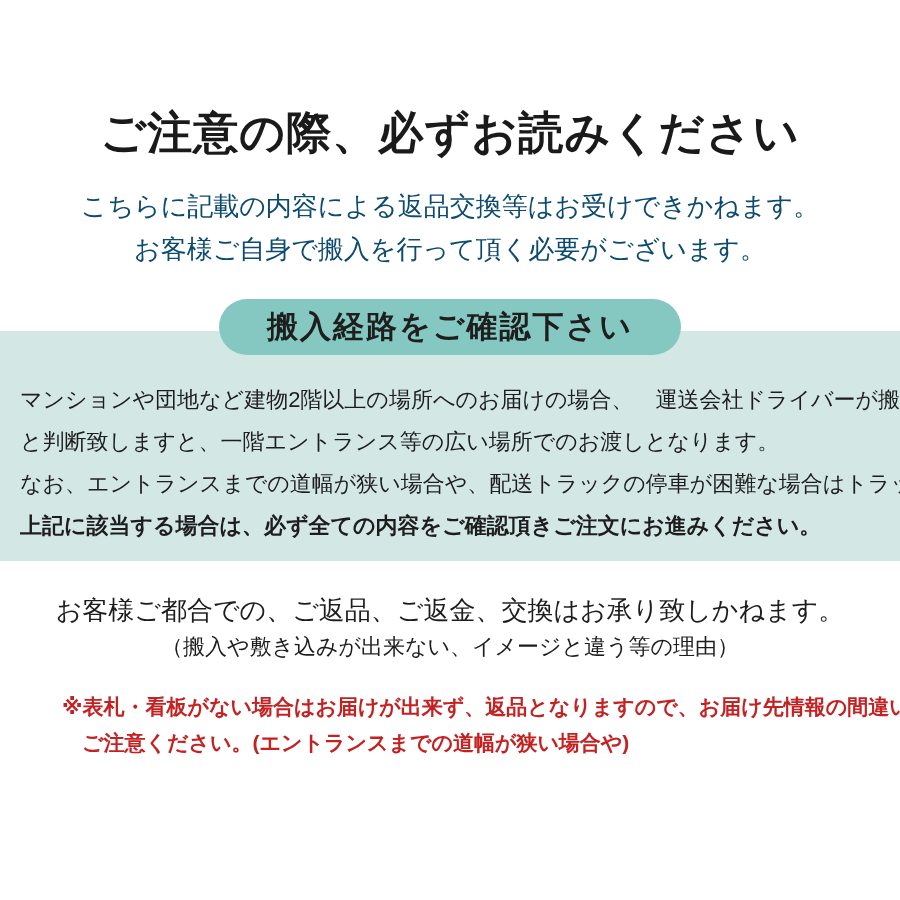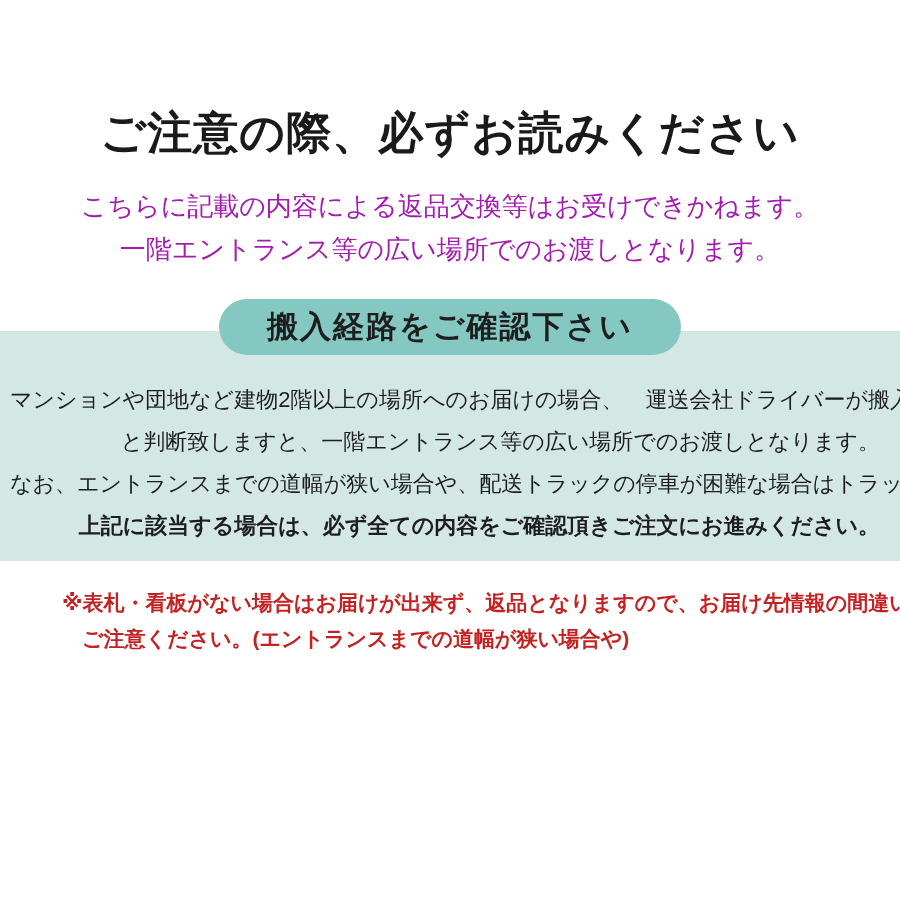--- a/index.html
+++ b/index.html
@@ -23,31 +23,30 @@
     font-weight: 900;
     letter-spacing: 1px;
     color: #1a1a1a;
     line-height: 1.3;
   }
   .intro {
     margin-top: 22px;
     text-align: center;
     font-size: 26px;
     font-weight: 500;
-    color: #a21caf;
+    color: #0c4a6e;
   }
   .intro .intro-line {
     line-height: 43px;
   }
   .notice-section {
     position: relative;
     margin-top: 60px;
     background: #d3e7e4;
-    padding: 48px 20px 14px 10px;
-    text-align: right;
+    padding: 48px 20px 14px 20px;
   }
   .banner {
     position: absolute;
     top: -32px;
     left: 50%;
     transform: translateX(-50%);
     width: 462px;
     height: 56px;
     background: #85c8c1;
     border-radius: 30px;
@@ -103,32 +102,36 @@
 </style>
 </head>
 <body>
 
 <div class="page">
 
   <h1 class="main-title">ご注意の際、必ずお読みください</h1>
 
   <div class="intro">
     <div class="intro-line">こちらに記載の内容による返品交換等はお受けできかねます。</div>
-    <div class="intro-line">一階エントランス等の広い場所でのお渡しとなります。</div>
+    <div class="intro-line">お客様ご自身で搬入を行って頂く必要がございます。</div>
   </div>
 
   <div class="notice-section">
     <div class="banner">搬入経路をご確認下さい</div>
     <div class="notice-body">
       <div class="body-line">マンションや団地など建物2階以上の場所へのお届けの場合、　運送会社ドライバーが搬入不可</div>
       <div class="body-line">と判断致しますと、一階エントランス等の広い場所でのお渡しとなります。</div>
       <div class="body-line">なお、エントランスまでの道幅が狭い場合や、配送トラックの停車が困難な場合はトラックの</div>
       <div class="body-line bold">上記に該当する場合は、必ず全ての内容をご確認頂きご注文にお進みください。</div>
     </div>
   </div>
 
+  <div class="returns">
+    <div class="returns-line1">お客様ご都合での、ご返品、ご返金、交換はお承り致しかねます。</div>
+    <div class="returns-line2">（搬入や敷き込みが出来ない、イメージと違う等の理由）</div>
+  </div>
 
   <div class="warnings">
     <div class="warning-line">※表札・看板がない場合はお届けが出来ず、返品となりますので、お届け先情報の間違いに</div>
     <div class="warning-line indent">ご注意ください。(エントランスまでの道幅が狭い場合や)</div>
   </div>
 
 </div>
 
 </body></html>

